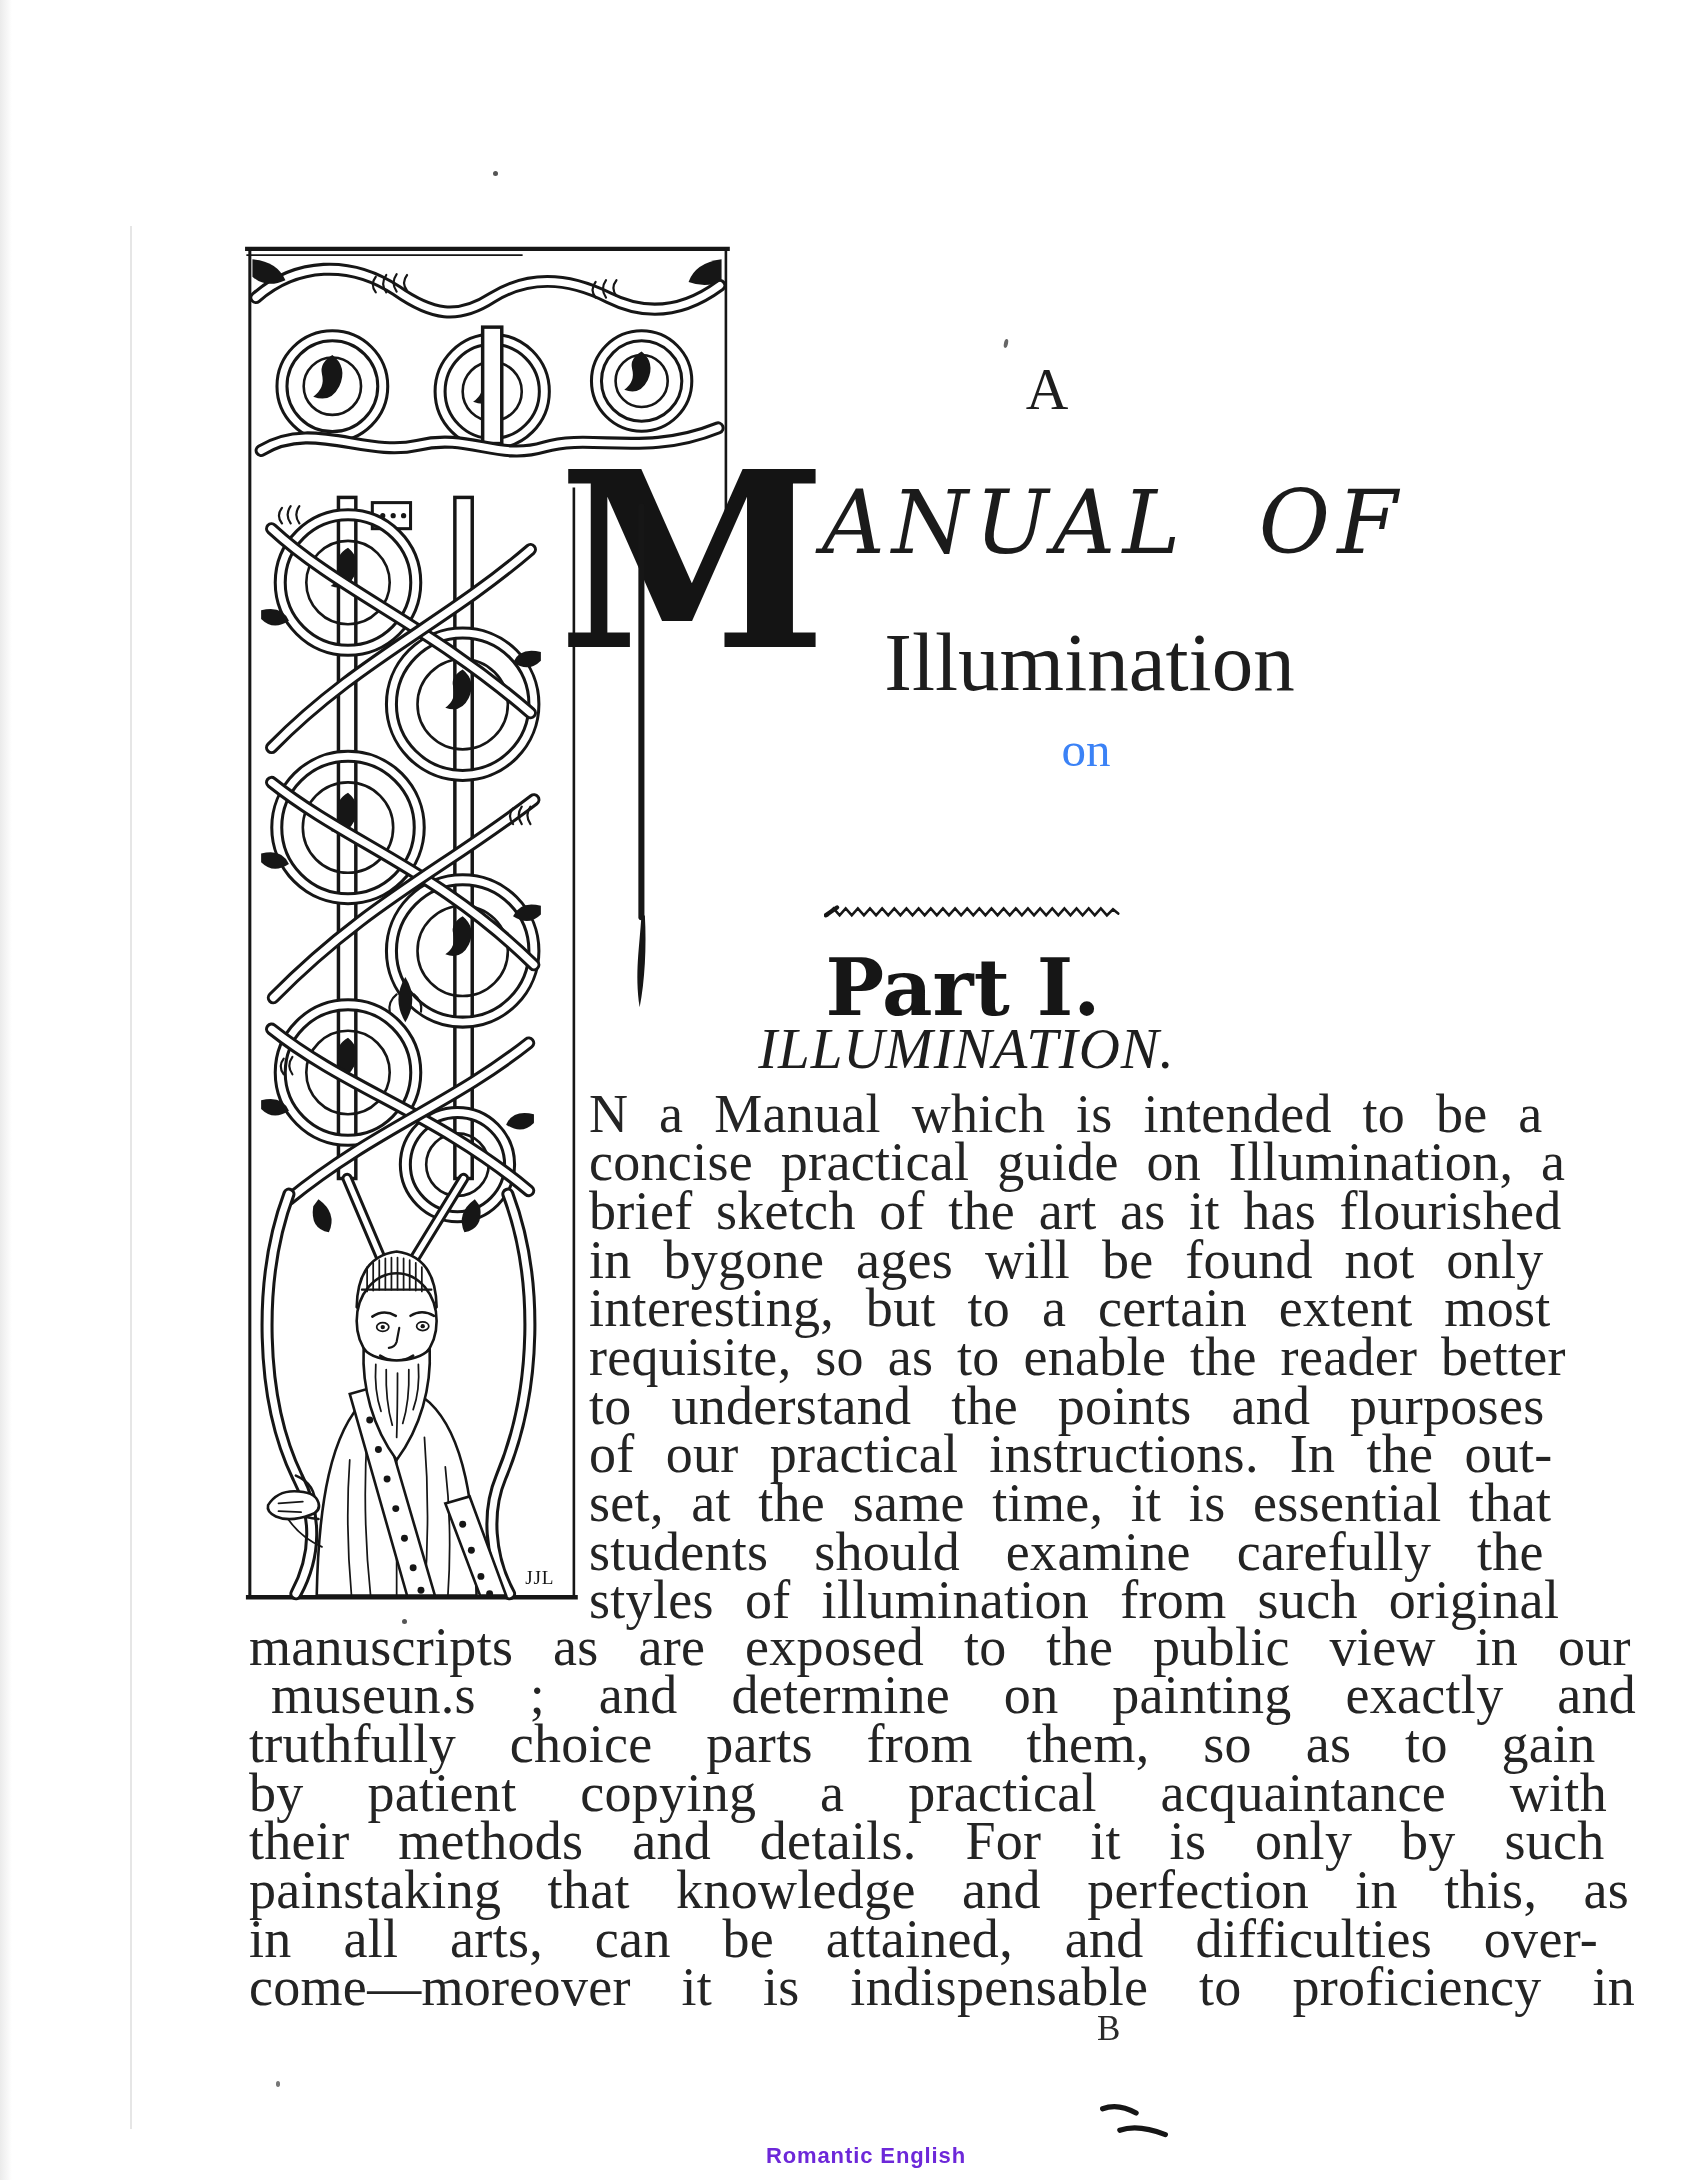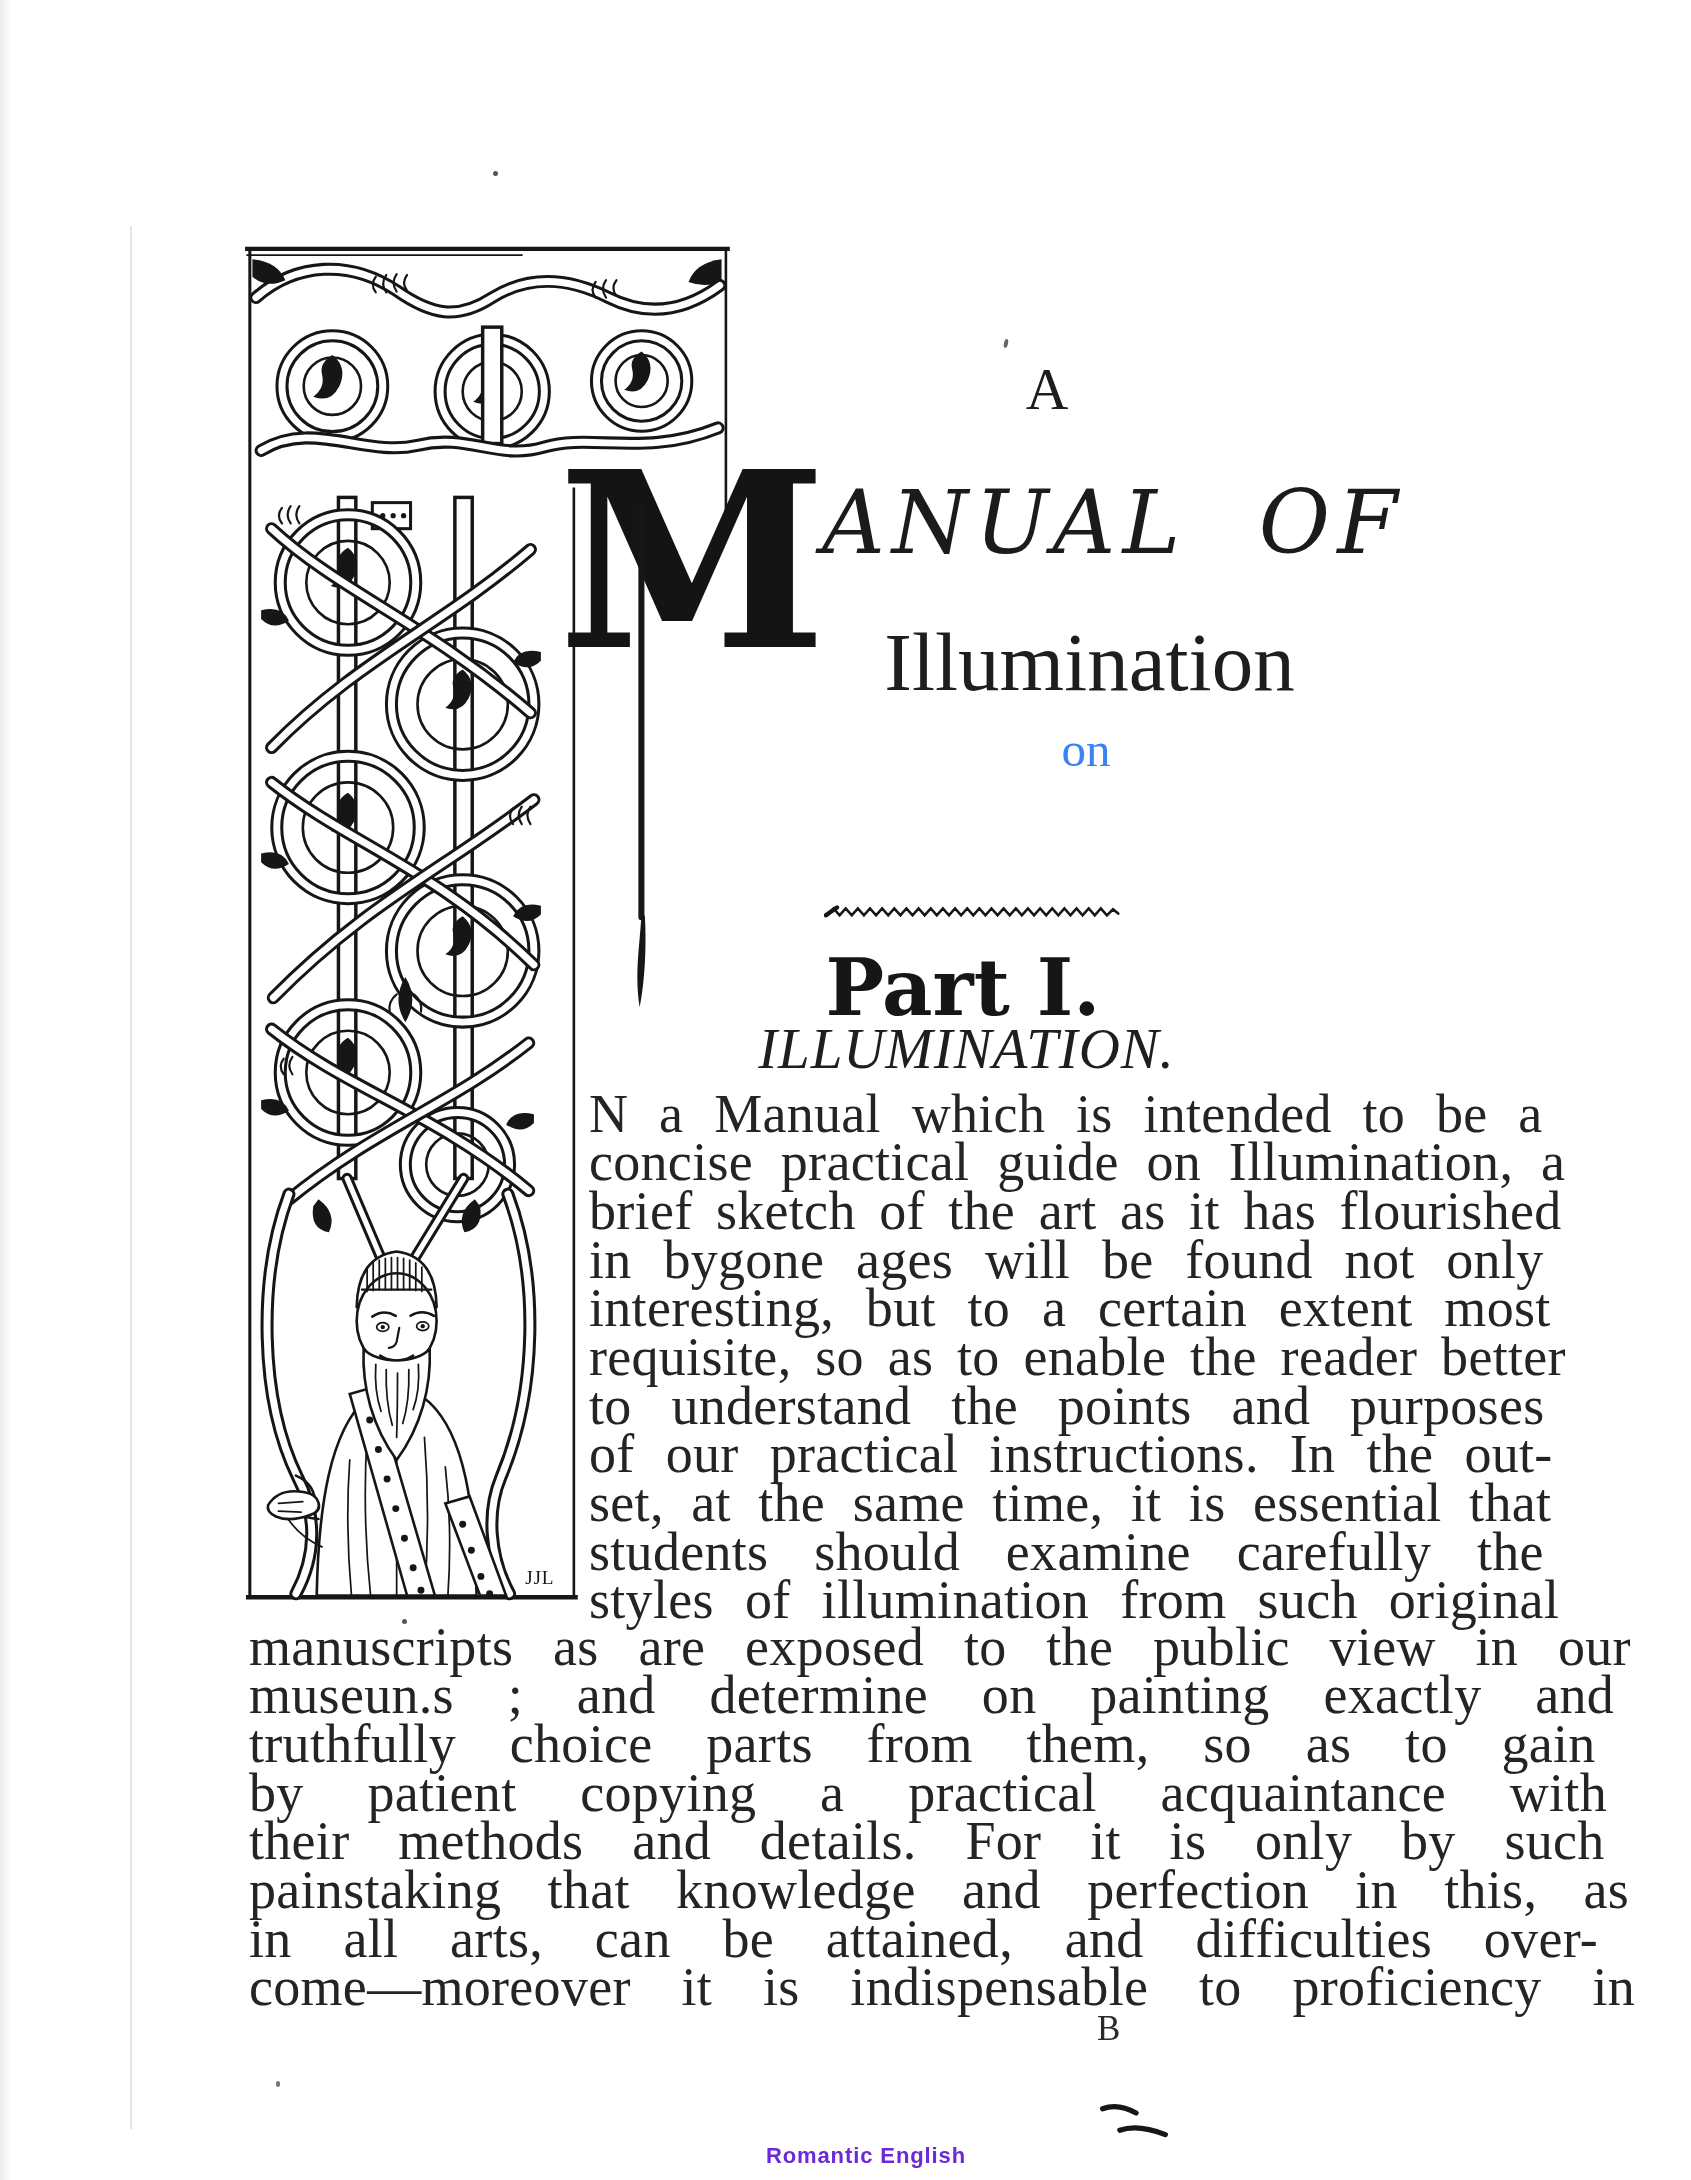--- a/index.html
+++ b/index.html
@@ -210,21 +210,21 @@
   <div class="jline ind" style="top: 1236px; word-spacing: 18px;">in bygone ages will be found not only</div>
   <div class="jline ind" style="top: 1284px; word-spacing: 18px;">interesting, but to a certain extent most</div>
   <div class="jline ind" style="top: 1333px; word-spacing: 10px;">requisite, so as to enable the reader better</div>
   <div class="jline ind" style="top: 1382px; word-spacing: 26px;">to understand the points and purposes</div>
   <div class="jline ind" style="top: 1430px; word-spacing: 17.3px;">of our practical instructions. In the out-</div>
   <div class="jline ind" style="top: 1479px; word-spacing: 13.7px;">set, at the same time, it is essential that</div>
   <div class="jline ind" style="top: 1528px; word-spacing: 32px;">students should examine carefully the</div>
   <div class="jline ind" style="top: 1576px; word-spacing: 17.3px;">styles of illumination from such original</div>
 
   <div class="jline ful" style="top: 1623px; word-spacing: 26px;">manuscripts as are exposed to the public view in our</div>
-  <div class="jline ful" style="top: 1671px; word-spacing: 40px;">museun.s ; and determine on painting exactly and</div>
+  <div class="jline ful" style="top: 1671px; word-spacing: 40px; margin-left: 22px;">museun.s ; and determine on painting exactly and</div>
   <div class="jline ful" style="top: 1720px; word-spacing: 40px;">truthfully choice parts from them, so as to gain</div>
   <div class="jline ful" style="top: 1769px; word-spacing: 50px;">by patient copying a practical acquaintance with</div>
   <div class="jline ful" style="top: 1817px; word-spacing: 35px;">their methods and details. For it is only by such</div>
   <div class="jline ful" style="top: 1866px; word-spacing: 32.5px;">painstaking that knowledge and perfection in this, as</div>
   <div class="jline ful" style="top: 1915px; word-spacing: 38px;">in all arts, can be attained, and difficulties over-</div>
   <div class="jline ful" style="top: 1963px; word-spacing: 37px;">come—moreover it is indispensable to proficiency in</div>
 
   <div class="abs sig-b">B</div>
   <svg class="abs" style="left:1098px;top:2101px;" width="78" height="43" viewBox="0 0 90 50">
     <path class="th" stroke-width="6" d="M5 9 C18 4 30 6 44 14"></path>

